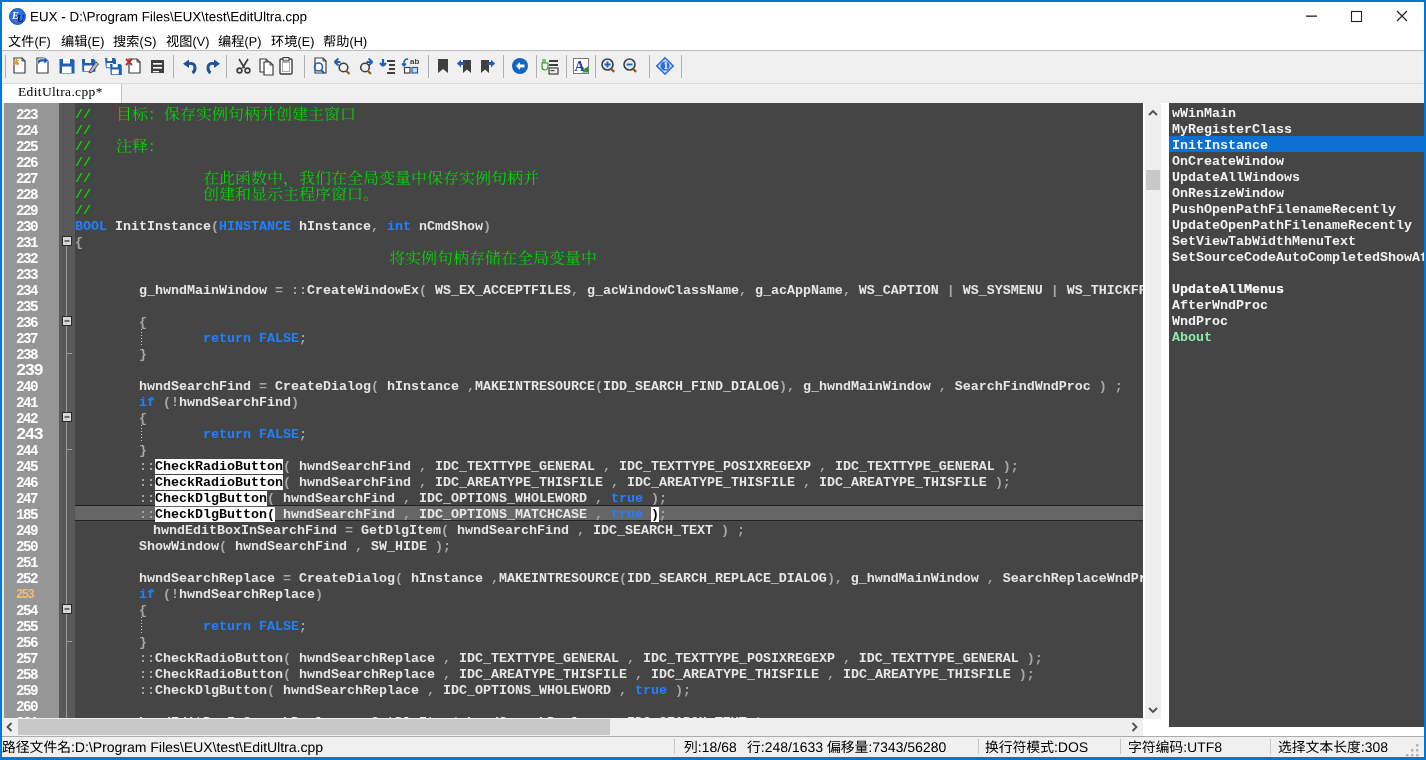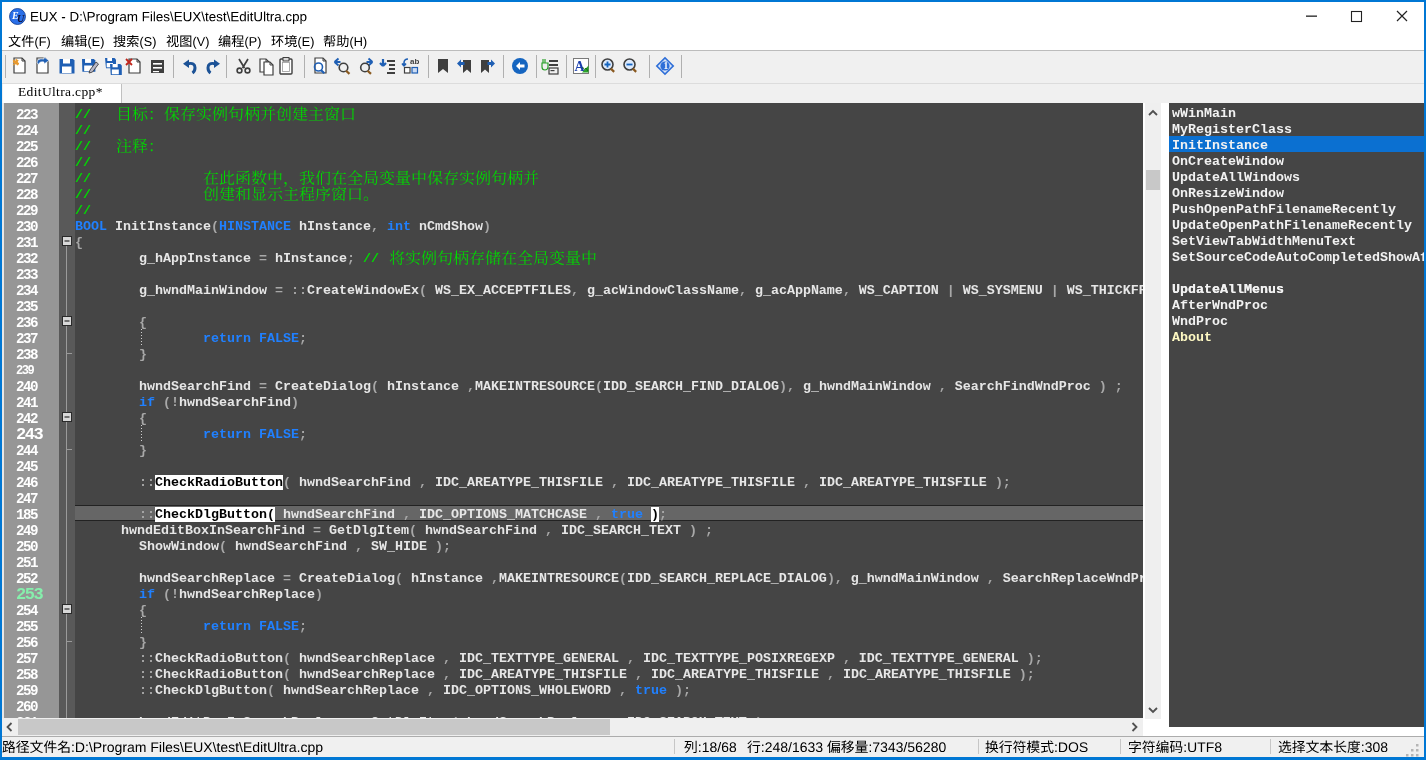--- a/index.html
+++ b/index.html
@@ -223,56 +223,57 @@
     <div class="row mono" style="left:73px;top:67.5px;width:1068px;color:#e6e6e6;overflow:hidden"><span class="c">//</span></div>
     <div class="abs mono" style="left:14px;top:83.5px;color:#ffffff;font-size:14.2px;letter-spacing:-1.5px">228</div>
     <div class="row mono" style="left:73px;top:83.5px;width:1068px;color:#e6e6e6;overflow:hidden"><span class="c">//</span></div>
     <div class="abs mono" style="left:14px;top:99.5px;color:#ffffff;font-size:14.2px;letter-spacing:-1.5px">229</div>
     <div class="row mono" style="left:73px;top:99.5px;width:1068px;color:#e6e6e6;overflow:hidden"><span class="c">//</span></div>
     <div class="abs mono" style="left:14px;top:115.5px;color:#ffffff;font-size:14.2px;letter-spacing:-1.5px">230</div>
     <div class="row mono" style="left:73px;top:115.5px;width:1280px;color:#e6e6e6;overflow:hidden"><b class="k">BOOL</b> InitInstance<i class="o">(</i><b class="k">HINSTANCE</b> hInstance<i class="o">,</i> <b class="k">int</b> nCmdShow<i class="o">)</i></div>
     <div class="abs mono" style="left:14px;top:131.5px;color:#ffffff;font-size:14.2px;letter-spacing:-1.5px">231</div>
     <div class="row mono" style="left:73px;top:131.5px;width:1068px;color:#e6e6e6;overflow:hidden"><i class="o">{</i></div>
     <div class="abs mono" style="left:14px;top:147.5px;color:#ffffff;font-size:14.2px;letter-spacing:-1.5px">232</div>
-    <div class="row mono" style="left:73px;top:147.5px;width:1068px;color:#e6e6e6;overflow:hidden">        g_hAppInstance <i class="o">=</i> hInstance<i class="o">;</i> <span class="c">//</span></div>
     <div class="abs mono" style="left:14px;top:163.5px;color:#ffffff;font-size:14.2px;letter-spacing:-1.5px">233</div>
     <div class="abs mono" style="left:14px;top:179.5px;color:#ffffff;font-size:14.2px;letter-spacing:-1.5px">234</div>
     <div class="row mono" style="left:73px;top:179.5px;width:1068px;color:#e6e6e6;overflow:hidden">        g_hwndMainWindow <i class="o">=</i> <i class="o">::</i>CreateWindowEx<i class="o">(</i> WS_EX_ACCEPTFILES<i class="o">,</i> g_acWindowClassName<i class="o">,</i> g_acAppName<i class="o">,</i> WS_CAPTION <i class="o">|</i> WS_SYSMENU <i class="o">|</i> WS_THICKFRAME  WS_MINIMIZEBOX  WS_MAXIMIZEBOX  CW_USEDEFAULT</div>
     <div class="abs mono" style="left:14px;top:195.5px;color:#ffffff;font-size:14.2px;letter-spacing:-1.5px">235</div>
     <div class="abs mono" style="left:14px;top:211.5px;color:#ffffff;font-size:14.2px;letter-spacing:-1.5px">236</div>
     <div class="row mono" style="left:73px;top:211.5px;width:1068px;color:#e6e6e6;overflow:hidden">        <i class="o">{</i></div>
     <div class="abs mono" style="left:14px;top:227.5px;color:#ffffff;font-size:14.2px;letter-spacing:-1.5px">237</div>
     <div class="row mono" style="left:73px;top:227.5px;width:1068px;color:#e6e6e6;overflow:hidden">                <b class="k">return</b> <b class="k">FALSE</b><i class="o">;</i></div>
     <div class="abs mono" style="left:14px;top:243.5px;color:#ffffff;font-size:14.2px;letter-spacing:-1.5px">238</div>
     <div class="row mono" style="left:73px;top:243.5px;width:1068px;color:#e6e6e6;overflow:hidden">        <i class="o">}</i></div>
-    <div class="abs mono" style="left:14px;top:259.5px;color:#ffffff;font-size:12px;letter-spacing:-1.5px">239</div>
+    <div class="abs mono" style="left:14px;top:259.5px;color:#ffffff;font-size:17px;letter-spacing:-1.5px">239</div>
     <div class="abs mono" style="left:14px;top:275.5px;color:#ffffff;font-size:14.2px;letter-spacing:-1.5px">240</div>
     <div class="row mono" style="left:73px;top:275.5px;width:1068px;color:#e6e6e6;overflow:hidden">        hwndSearchFind <i class="o">=</i> CreateDialog<i class="o">(</i> hInstance <i class="o">,</i>MAKEINTRESOURCE<i class="o">(</i>IDD_SEARCH_FIND_DIALOG<i class="o">),</i> g_hwndMainWindow <i class="o">,</i> SearchFindWndProc <i class="o">)</i> <i class="o">;</i></div>
     <div class="abs mono" style="left:14px;top:291.5px;color:#ffffff;font-size:14.2px;letter-spacing:-1.5px">241</div>
     <div class="row mono" style="left:73px;top:291.5px;width:1068px;color:#e6e6e6;overflow:hidden">        <b class="k">if</b> <i class="o">(!</i>hwndSearchFind<i class="o">)</i></div>
     <div class="abs mono" style="left:14px;top:307.5px;color:#ffffff;font-size:14.2px;letter-spacing:-1.5px">242</div>
     <div class="row mono" style="left:73px;top:307.5px;width:1068px;color:#e6e6e6;overflow:hidden">        <i class="o">{</i></div>
     <div class="abs mono" style="left:14px;top:323.5px;color:#ffffff;font-size:17px;letter-spacing:-1.5px">243</div>
     <div class="row mono" style="left:73px;top:323.5px;width:1068px;color:#e6e6e6;overflow:hidden">                <b class="k">return</b> <b class="k">FALSE</b><i class="o">;</i></div>
     <div class="abs mono" style="left:14px;top:339.5px;color:#ffffff;font-size:14.2px;letter-spacing:-1.5px">244</div>
     <div class="row mono" style="left:73px;top:339.5px;width:1068px;color:#e6e6e6;overflow:hidden">        <i class="o">}</i></div>
     <div class="abs mono" style="left:14px;top:355.5px;color:#ffffff;font-size:14.2px;letter-spacing:-1.5px">245</div>
+    <div class="row mono" style="left:73px;top:355.5px;width:1068px;color:#e6e6e6;overflow:hidden">        <i class="o">::</i><span class="w">CheckRadioButton</span><i class="o">(</i> hwndSearchFind <i class="o">,</i> IDC_TEXTTYPE_GENERAL <i class="o">,</i> IDC_TEXTTYPE_POSIXREGEXP <i class="o">,</i> IDC_TEXTTYPE_GENERAL <i class="o">);</i></div>
     <div class="abs mono" style="left:14px;top:371.5px;color:#ffffff;font-size:14.2px;letter-spacing:-1.5px">246</div>
     <div class="row mono" style="left:73px;top:371.5px;width:1068px;color:#e6e6e6;overflow:hidden">        <i class="o">::</i><span class="w">CheckRadioButton</span><i class="o">(</i> hwndSearchFind <i class="o">,</i> IDC_AREATYPE_THISFILE <i class="o">,</i> IDC_AREATYPE_THISFILE <i class="o">,</i> IDC_AREATYPE_THISFILE <i class="o">);</i></div>
     <div class="abs mono" style="left:14px;top:387.5px;color:#ffffff;font-size:14.2px;letter-spacing:-1.5px">247</div>
+    <div class="row mono" style="left:73px;top:387.5px;width:1068px;color:#e6e6e6;overflow:hidden">        <i class="o">::</i><span class="w">CheckDlgButton</span><i class="o">(</i> hwndSearchFind <i class="o">,</i> IDC_OPTIONS_WHOLEWORD <i class="o">,</i> <b class="k">true</b> <i class="o">);</i></div>
     <div class="abs mono" style="left:14px;top:403.5px;color:#ffffff;font-size:14.2px;letter-spacing:-1.5px">185</div>
     <div class="row mono" style="left:73px;top:403.5px;width:1068px;color:#e6e6e6;overflow:hidden">        <i class="o">::</i><span class="w">CheckDlgButton</span><span class="w">(</span> hwndSearchFind <i class="o">,</i> IDC_OPTIONS_MATCHCASE <i class="o">,</i> <b class="k">true</b> <span class="w">)</span><i class="o">;</i></div>
     <div class="abs mono" style="left:14px;top:419.5px;color:#ffffff;font-size:14.2px;letter-spacing:-1.5px">249</div>
-    <div class="row mono" style="left:55px;top:419.5px;width:1276px;color:#e6e6e6;overflow:hidden">        hwndEditBoxInSearchFind <i class="o">=</i> GetDlgItem<i class="o">(</i> hwndSearchFind <i class="o">,</i> IDC_SEARCH_TEXT <i class="o">)</i> <i class="o">;</i></div>
+    <div class="row mono" style="left:87px;top:419.5px;width:1276px;color:#e6e6e6;overflow:hidden">        hwndEditBoxInSearchFind <i class="o">=</i> GetDlgItem<i class="o">(</i> hwndSearchFind <i class="o">,</i> IDC_SEARCH_TEXT <i class="o">)</i> <i class="o">;</i></div>
     <div class="abs mono" style="left:14px;top:435.5px;color:#ffffff;font-size:14.2px;letter-spacing:-1.5px">250</div>
     <div class="row mono" style="left:73px;top:435.5px;width:1068px;color:#e6e6e6;overflow:hidden">        ShowWindow<i class="o">(</i> hwndSearchFind <i class="o">,</i> SW_HIDE <i class="o">);</i></div>
     <div class="abs mono" style="left:14px;top:451.5px;color:#ffffff;font-size:14.2px;letter-spacing:-1.5px">251</div>
     <div class="abs mono" style="left:14px;top:467.5px;color:#ffffff;font-size:14.2px;letter-spacing:-1.5px">252</div>
     <div class="row mono" style="left:73px;top:467.5px;width:1068px;color:#e6e6e6;overflow:hidden">        hwndSearchReplace <i class="o">=</i> CreateDialog<i class="o">(</i> hInstance <i class="o">,</i>MAKEINTRESOURCE<i class="o">(</i>IDD_SEARCH_REPLACE_DIALOG<i class="o">),</i> g_hwndMainWindow <i class="o">,</i> SearchReplaceWndProc  </div>
-    <div class="abs mono" style="left:14px;top:483.5px;color:#86efac;font-size:17px;letter-spacing:-1.5px">253</div>
+    <div class="abs mono" style="left:14px;top:483.5px;color:#fdba74;font-size:12px;letter-spacing:-1.5px">253</div>
     <div class="row mono" style="left:73px;top:483.5px;width:1068px;color:#e6e6e6;overflow:hidden">        <b class="k">if</b> <i class="o">(!</i>hwndSearchReplace<i class="o">)</i></div>
     <div class="abs mono" style="left:14px;top:499.5px;color:#ffffff;font-size:14.2px;letter-spacing:-1.5px">254</div>
     <div class="row mono" style="left:73px;top:499.5px;width:1068px;color:#e6e6e6;overflow:hidden">        <i class="o">{</i></div>
     <div class="abs mono" style="left:14px;top:515.5px;color:#ffffff;font-size:14.2px;letter-spacing:-1.5px">255</div>
     <div class="row mono" style="left:73px;top:515.5px;width:1068px;color:#e6e6e6;overflow:hidden">                <b class="k">return</b> <b class="k">FALSE</b><i class="o">;</i></div>
     <div class="abs mono" style="left:14px;top:531.5px;color:#ffffff;font-size:14.2px;letter-spacing:-1.5px">256</div>
     <div class="row mono" style="left:73px;top:531.5px;width:1068px;color:#e6e6e6;overflow:hidden">        <i class="o">}</i></div>
     <div class="abs mono" style="left:14px;top:547.5px;color:#ffffff;font-size:14.2px;letter-spacing:-1.5px">257</div>
     <div class="row mono" style="left:73px;top:547.5px;width:1068px;color:#e6e6e6;overflow:hidden">        <i class="o">::</i>CheckRadioButton<i class="o">(</i> hwndSearchReplace <i class="o">,</i> IDC_TEXTTYPE_GENERAL <i class="o">,</i> IDC_TEXTTYPE_POSIXREGEXP <i class="o">,</i> IDC_TEXTTYPE_GENERAL <i class="o">);</i></div>
     <div class="abs mono" style="left:14px;top:563.5px;color:#ffffff;font-size:14.2px;letter-spacing:-1.5px">258</div>
@@ -326,21 +327,21 @@
     <div class="abs mono" style="left:3px;top:66.5px;color:#f2f2f2">UpdateAllWindows</div>
     <div class="abs mono" style="left:3px;top:82.5px;color:#f2f2f2">OnResizeWindow</div>
     <div class="abs mono" style="left:3px;top:98.5px;color:#f2f2f2">PushOpenPathFilenameRecently</div>
     <div class="abs mono" style="left:3px;top:114.5px;color:#f2f2f2">UpdateOpenPathFilenameRecently</div>
     <div class="abs mono" style="left:3px;top:130.5px;color:#f2f2f2">SetViewTabWidthMenuText</div>
     <div class="abs mono" style="left:3px;top:146.5px;color:#f2f2f2">SetSourceCodeAutoCompletedShowAfterInputWord</div>
     <div class="abs mono" style="left:3px;top:179px;color:#f2f2f2">UpdateAllMenus</div>
     <div class="abs mono" style="left:3px;top:178.5px;color:#f2f2f2">UpdateAllMenus</div>
     <div class="abs mono" style="left:3px;top:194.5px;color:#f2f2f2">AfterWndProc</div>
     <div class="abs mono" style="left:3px;top:210.5px;color:#f2f2f2">WndProc</div>
-    <div class="abs mono" style="left:3px;top:226.5px;color:#fef9c3">About</div>
+    <div class="abs mono" style="left:3px;top:226.5px;color:#86efac">About</div>
   </div>
 <div class="abs" style="left:1143px;top:103px;width:2px;height:632px;background:#ffffff"></div>
 <div class="abs" style="left:1145px;top:103px;width:16px;height:616px;background:#efefef"></div>
 <svg class="abs" style="left:1145px;top:106px" width="16" height="14" viewBox="0 0 16 14">
     <path d="M4,9 l4,-4 4,4" stroke="#505050" stroke-width="1.8" fill="none"></path>
   </svg>
 <div class="abs" style="left:1146px;top:170px;width:14px;height:20px;background:#c8c8c8"></div>
 <svg class="abs" style="left:1145px;top:703px" width="16" height="14" viewBox="0 0 16 14">
     <path d="M4,5 l4,4 4,-4" stroke="#505050" stroke-width="1.8" fill="none"></path>
   </svg>

